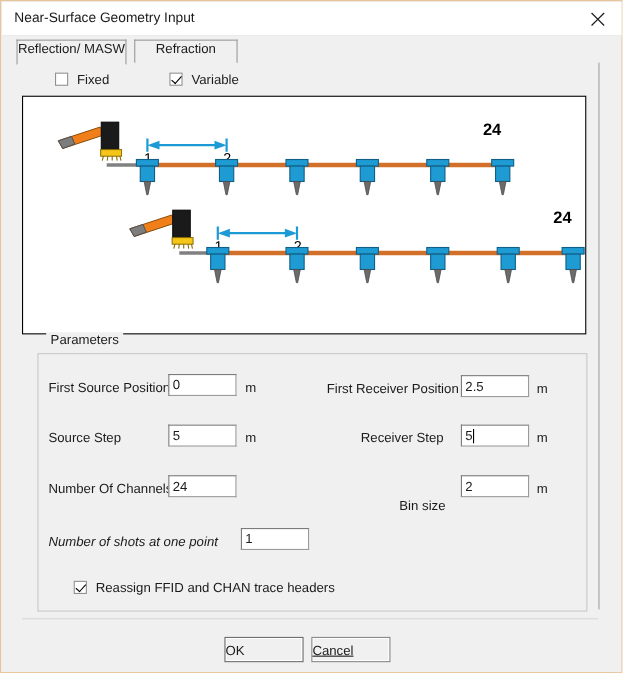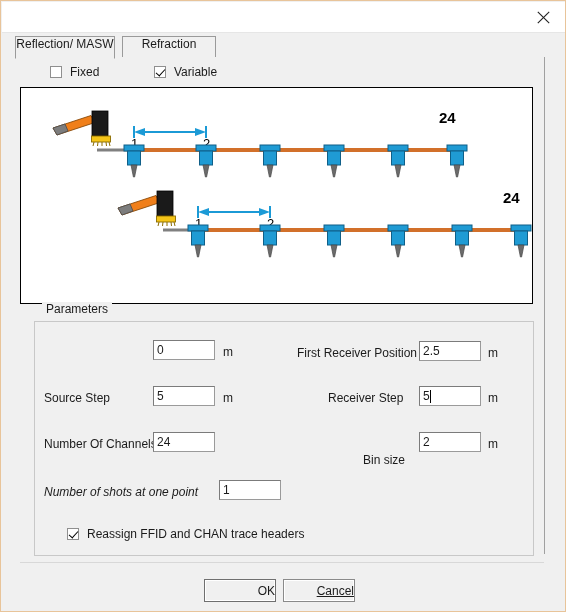--- a/index.html
+++ b/index.html
@@ -173,21 +173,21 @@
     position: absolute;
     box-sizing: border-box;
     height: 23px;
     background: #f0f0f0;
     border: 1px solid #8a8a8a;
     font-family: "Liberation Sans", sans-serif;
     font-size: 12px;
     color: #1b1b1b;
     display: flex;
     align-items: center;
-    justify-content: flex-end;
+    justify-content: flex-start;
     cursor: default;
   }
   #btn-ok {
     left: 203px; top: 578px; width: 72px;
     border-color: #6f6f6f;
     box-shadow: inset 0 0 0 1px #ffffff;
   }
   #btn-cancel {
     left: 282px; top: 578px; width: 72px;
     box-shadow: inset 0 0 0 1px #ffffff;
@@ -203,20 +203,21 @@
     position: absolute; left: 19px; top: 561px;
     width: 524px; height: 1px; background: #d8d8d8;
   }
 </style>
 </head>
 <body>
 
 <div id="window">
 
   <div id="titlebar">
+    <div id="title-text">Near-Surface Geometry Input</div>
     <div id="close-btn">
       <svg width="13" height="13" viewBox="0 0 13 13">
         <line x1="0.8" y1="0.8" x2="12.2" y2="12.2" stroke="#202020" stroke-width="1.1"></line>
         <line x1="12.2" y1="0.8" x2="0.8" y2="12.2" stroke="#202020" stroke-width="1.1"></line>
       </svg>
     </div>
   </div>
 
   <div id="tabstrip">
     <div class="tab active" id="tab-reflection">
@@ -331,20 +332,21 @@
         </g>
       <g transform="translate(500,142)">
           <use href="#geophone"></use>
         </g>
     </svg>
   </div>
 
   <div id="params"></div>
   <div id="params-legend">Parameters</div>
 
+  <div class="plabel" style="left:43px; top:344px;">First Source Position</div>
   <input class="pinput" style="left: 152px; top: 339px; width: 62px;" value="0">
   <div class="punit" style="left:222px; top:344px;">m</div>
 
   <div class="plabel" style="left:296px; top:345px;">First Receiver Position</div>
   <input class="pinput" style="left: 418px; top: 340px; width: 62px;" value="2.5">
   <div class="punit" style="left:487px; top:345px;">m</div>
 
   <div class="plabel" style="left:43px; top:390px;">Source Step</div>
   <input class="pinput" style="left: 152px; top: 385px; width: 62px;" value="5">
   <div class="punit" style="left:222px; top:390px;">m</div>

